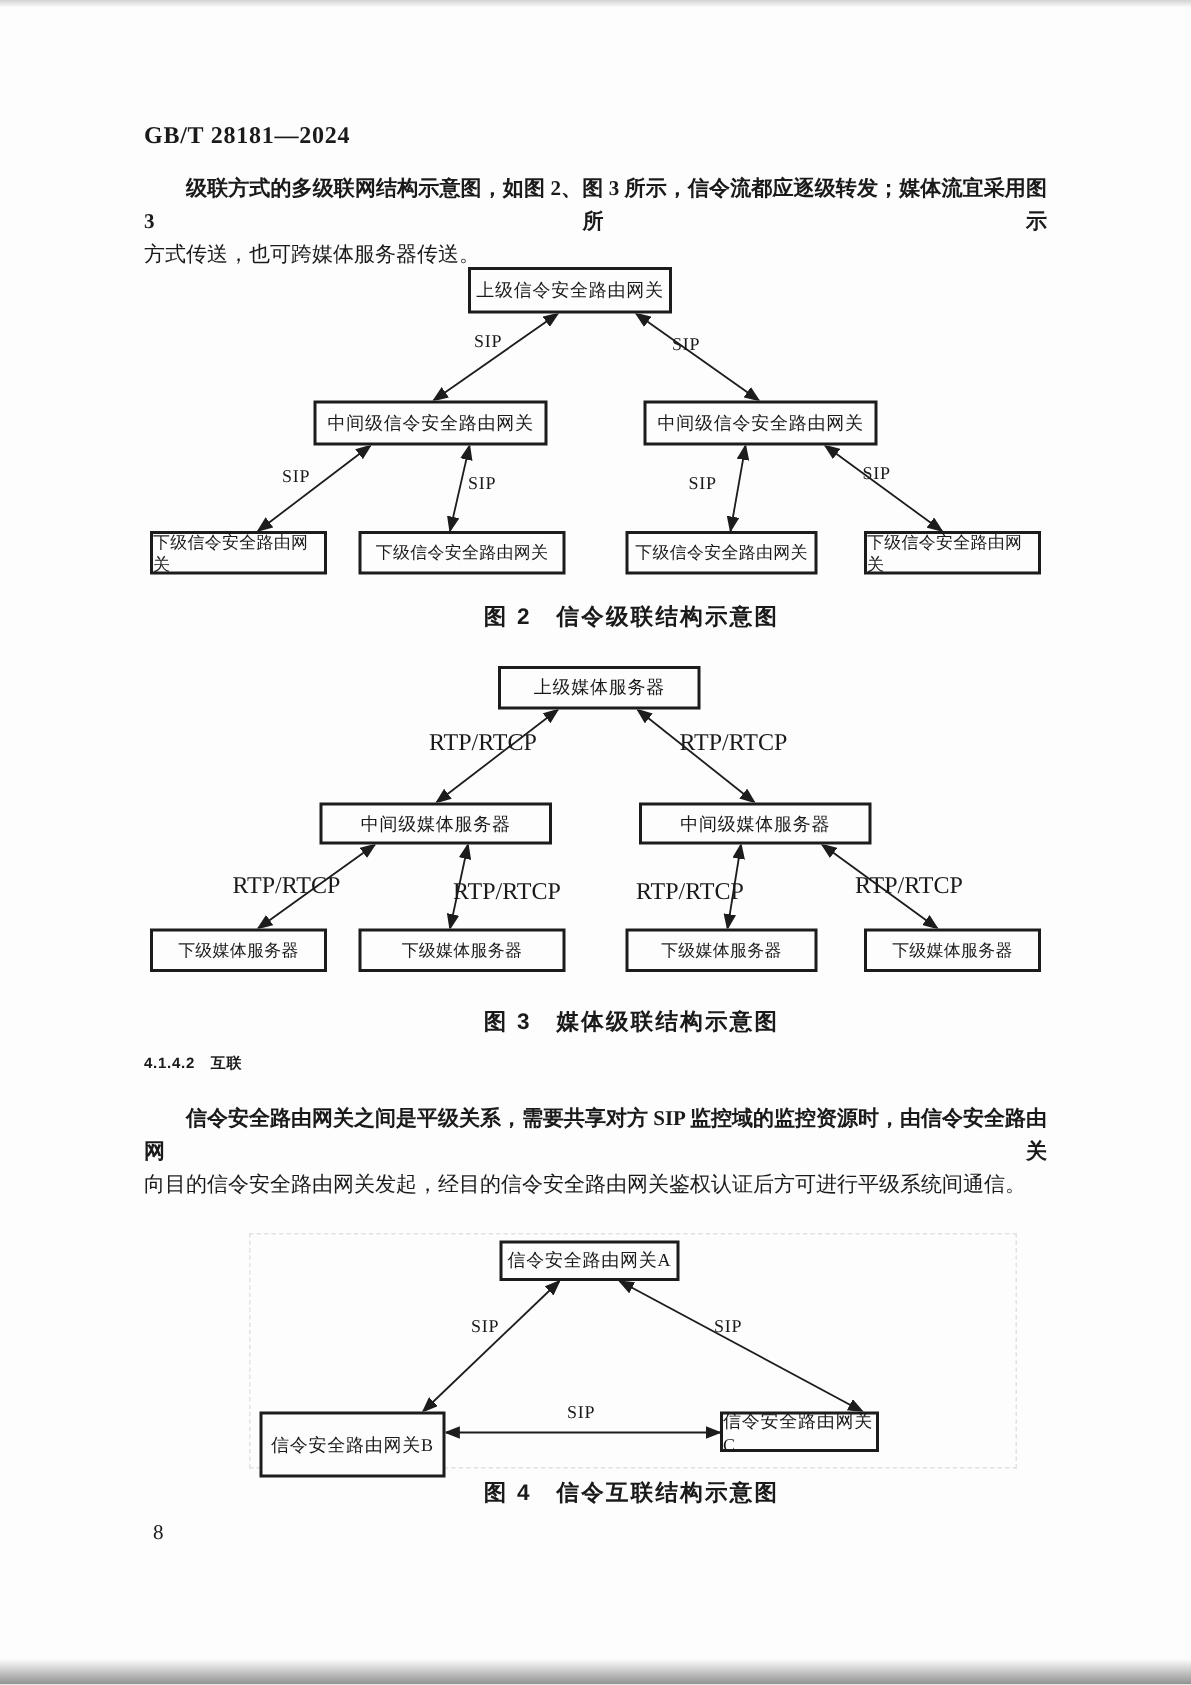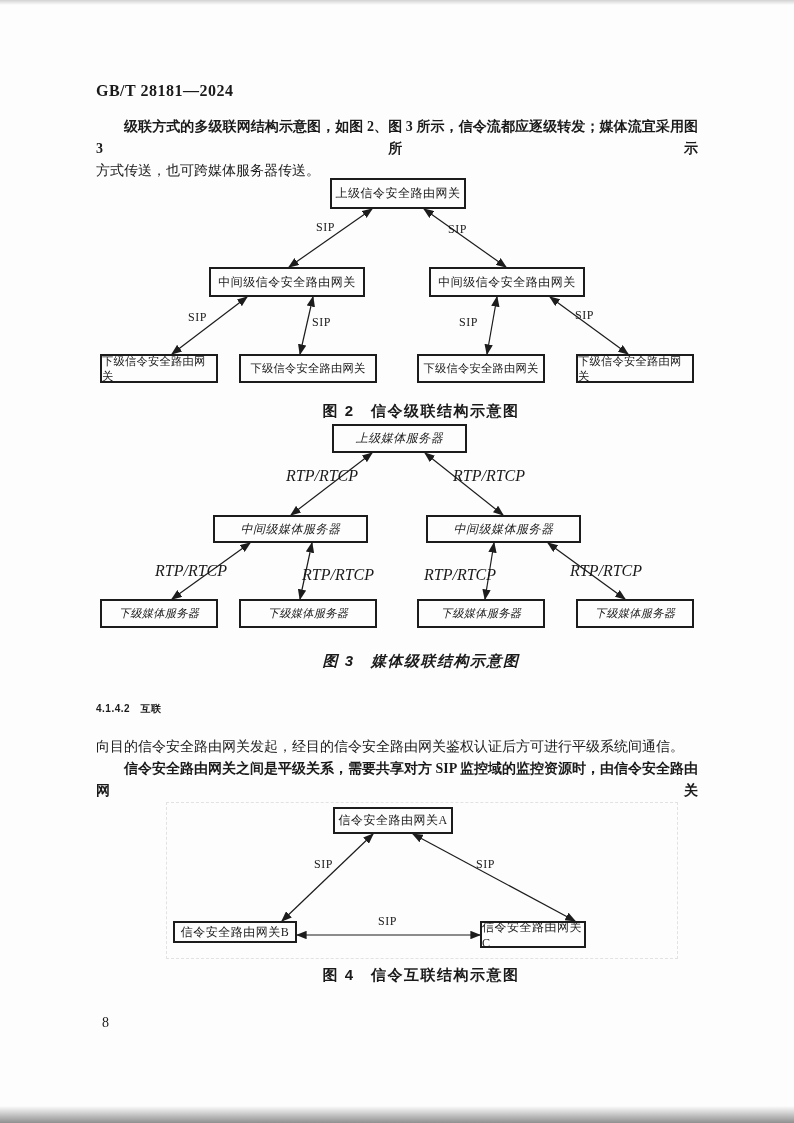--- a/index.html
+++ b/index.html
@@ -56,21 +56,21 @@
       </defs>
       <g stroke="#1c1c1c" stroke-width="1.2">
         <line x1="372" y1="39" x2="289" y2="97" marker-start="url(#ah2)" marker-end="url(#ah2)"></line>
         <line x1="424" y1="39" x2="506" y2="97" marker-start="url(#ah2)" marker-end="url(#ah2)"></line>
         <line x1="247" y1="127" x2="172" y2="184" marker-start="url(#ah2)" marker-end="url(#ah2)"></line>
         <line x1="313" y1="127" x2="300" y2="184" marker-start="url(#ah2)" marker-end="url(#ah2)"></line>
         <line x1="497" y1="127" x2="487" y2="184" marker-start="url(#ah2)" marker-end="url(#ah2)"></line>
         <line x1="550" y1="127" x2="628" y2="184" marker-start="url(#ah2)" marker-end="url(#ah2)"></line>
       </g>
     </svg>
-    <div class="dbox" style="left:330px;top:8px;width:136px;height:31px;">
+    <div class="dbox" style="left:312px;top:8px;width:136px;height:31px;">
         <span>上级信令安全路由网关</span>
       </div>
     <div class="dbox" style="left:209px;top:97px;width:156px;height:30px;">
         <span>中间级信令安全路由网关</span>
       </div>
     <div class="dbox" style="left:429px;top:97px;width:156px;height:30px;">
         <span>中间级信令安全路由网关</span>
       </div>
     <div class="dbox small" style="left:100px;top:184px;width:118px;height:29px;">
         <span>下级信令安全路由网关</span>
@@ -86,21 +86,21 @@
       </div>
     <span class="linklab" style="left:316px;top:50px;">SIP</span>
     <span class="linklab" style="left:448px;top:52px;">SIP</span>
     <span class="linklab" style="left:188px;top:140px;">SIP</span>
     <span class="linklab" style="left:312px;top:145px;">SIP</span>
     <span class="linklab" style="left:459px;top:145px;">SIP</span>
     <span class="linklab" style="left:575px;top:138px;">SIP</span>
     <div class="figcap" style="top:232px;">图 2　信令级联结构示意图</div>
   </div>
 
-  <div class="fig" style="top:420px;height:250px;font-style:italic;">
+  <div class="fig" style="top:440px;height:250px;">
     <svg width="794" height="250" viewBox="0 0 794 250">
       <defs>
         <marker id="ah3" markerWidth="9" markerHeight="7" refX="8" refY="3.5" orient="auto-start-reverse">
           <path d="M0,0 L9,3.5 L0,7 z" fill="#1c1c1c"></path>
         </marker>
       </defs>
       <g stroke="#1c1c1c" stroke-width="1.2">
         <line x1="372" y1="33" x2="291" y2="95" marker-start="url(#ah3)" marker-end="url(#ah3)"></line>
         <line x1="425" y1="33" x2="503" y2="95" marker-start="url(#ah3)" marker-end="url(#ah3)"></line>
         <line x1="250" y1="123" x2="172" y2="179" marker-start="url(#ah3)" marker-end="url(#ah3)"></line>
@@ -135,45 +135,45 @@
     <span class="linklab rtp" style="left:155px;top:142px;">RTP/RTCP</span>
     <span class="linklab rtp" style="left:302px;top:146px;">RTP/RTCP</span>
     <span class="linklab rtp" style="left:424px;top:146px;">RTP/RTCP</span>
     <span class="linklab rtp" style="left:570px;top:142px;">RTP/RTCP</span>
     <div class="figcap" style="top:232px;">图 3　媒体级联结构示意图</div>
   </div>
 
   <div class="sec-head">4.1.4.2　互联</div>
 
   <div class="para" style="top:736px;">
+    <div class="pline full indent">信令安全路由网关之间是平级关系，需要共享对方 SIP 监控域的监控资源时，由信令安全路由网关</div>
     <div class="pline">向目的信令安全路由网关发起，经目的信令安全路由网关鉴权认证后方可进行平级系统间通信。</div>
-    <div class="pline full indent">信令安全路由网关之间是平级关系，需要共享对方 SIP 监控域的监控资源时，由信令安全路由网关</div>
   </div>
 
   <div class="para" style="top:780px;">
   </div>
 
-  <div class="fig" style="top:800px;height:190px;">
+  <div class="fig" style="top:820px;height:190px;">
     <div class="faint-rect" style="left:166px;top:2px;width:510px;height:155px;"></div>
     <svg width="794" height="190" viewBox="0 0 794 190">
       <defs>
         <marker id="ah4" markerWidth="9" markerHeight="7" refX="8" refY="3.5" orient="auto-start-reverse">
           <path d="M0,0 L9,3.5 L0,7 z" fill="#1c1c1c"></path>
         </marker>
       </defs>
       <g stroke="#1c1c1c" stroke-width="1.2">
         <line x1="373" y1="34" x2="282" y2="121" marker-start="url(#ah4)" marker-end="url(#ah4)"></line>
         <line x1="413" y1="34" x2="575" y2="121" marker-start="url(#ah4)" marker-end="url(#ah4)"></line>
         <line x1="297" y1="135" x2="480" y2="135" marker-start="url(#ah4)" marker-end="url(#ah4)"></line>
       </g>
     </svg>
     <div class="dbox" style="left:333px;top:7px;width:120px;height:27px;">
         <span>信令安全路由网关A</span>
       </div>
-    <div class="dbox" style="left:173px;top:121px;width:124px;height:22px;">
+    <div class="dbox" style="left:173px;top:121px;width:124px;height:44px;">
         <span>信令安全路由网关B</span>
       </div>
     <div class="dbox" style="left:480px;top:121px;width:106px;height:27px;">
         <span>信令安全路由网关C</span>
       </div>
     <span class="linklab" style="left:314px;top:57px;">SIP</span>
     <span class="linklab" style="left:476px;top:57px;">SIP</span>
     <span class="linklab" style="left:378px;top:114px;">SIP</span>
     <div class="figcap" style="top:166px;">图 4　信令互联结构示意图</div>
   </div>

